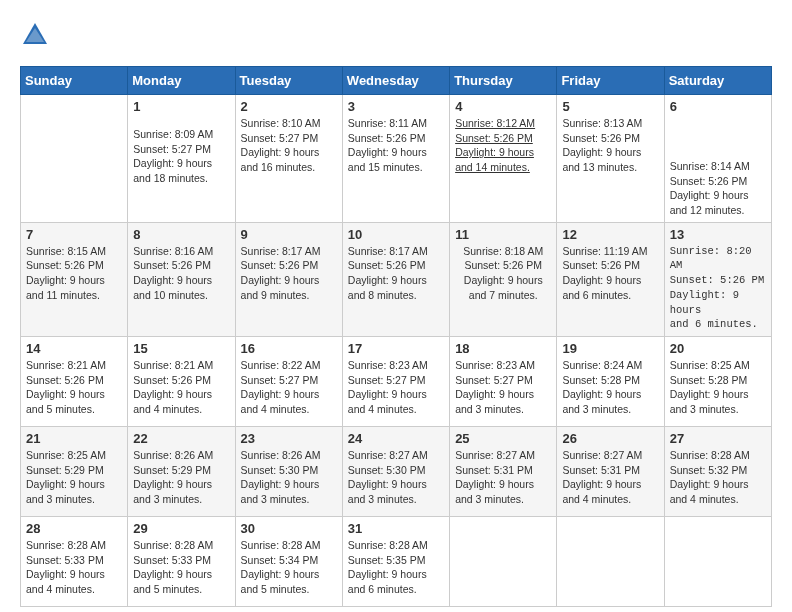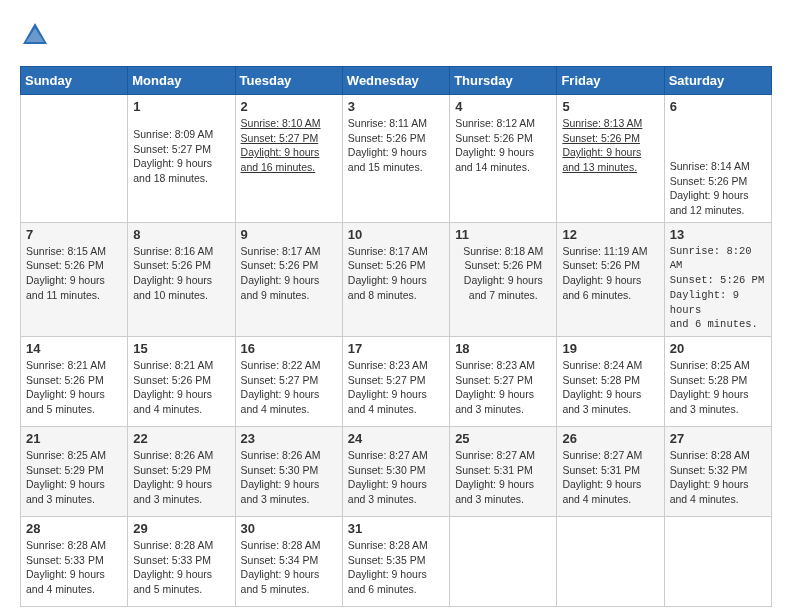--- a/index.html
+++ b/index.html
@@ -133,42 +133,42 @@
         <td class="empty-cell"></td>
         <td>
           <span class="day-number">1</span>
           <div class="day-info" style="white-space: pre-line; margin-top: 13px;">Sunrise: 8:09 AM
 Sunset: 5:27 PM
 Daylight: 9 hours
 and 18 minutes.</div>
         </td>
         <td>
           <span class="day-number">2</span>
-          <div class="day-info" style="white-space: pre-line; text-decoration: underline;">Sunrise: 8:10 AM
+          <div class="day-info" style="white-space: pre-line;">Sunrise: 8:10 AM
 Sunset: 5:27 PM
 Daylight: 9 hours
 and 16 minutes.</div>
         </td>
         <td>
           <span class="day-number">3</span>
           <div class="day-info" style="white-space: pre-line;">Sunrise: 8:11 AM
 Sunset: 5:26 PM
 Daylight: 9 hours
 and 15 minutes.</div>
         </td>
         <td>
           <span class="day-number">4</span>
-          <div class="day-info" style="white-space: pre-line;">Sunrise: 8:12 AM
+          <div class="day-info" style="white-space: pre-line; text-decoration: underline;">Sunrise: 8:12 AM
 Sunset: 5:26 PM
 Daylight: 9 hours
 and 14 minutes.</div>
         </td>
         <td>
           <span class="day-number">5</span>
-          <div class="day-info" style="white-space: pre-line; text-decoration: underline;">Sunrise: 8:13 AM
+          <div class="day-info" style="white-space: pre-line;">Sunrise: 8:13 AM
 Sunset: 5:26 PM
 Daylight: 9 hours
 and 13 minutes.</div>
         </td>
         <td>
           <span class="day-number">6</span>
           <div class="day-info" style="white-space: pre-line; margin-top: 45px;">Sunrise: 8:14 AM
 Sunset: 5:26 PM
 Daylight: 9 hours
 and 12 minutes.</div>

